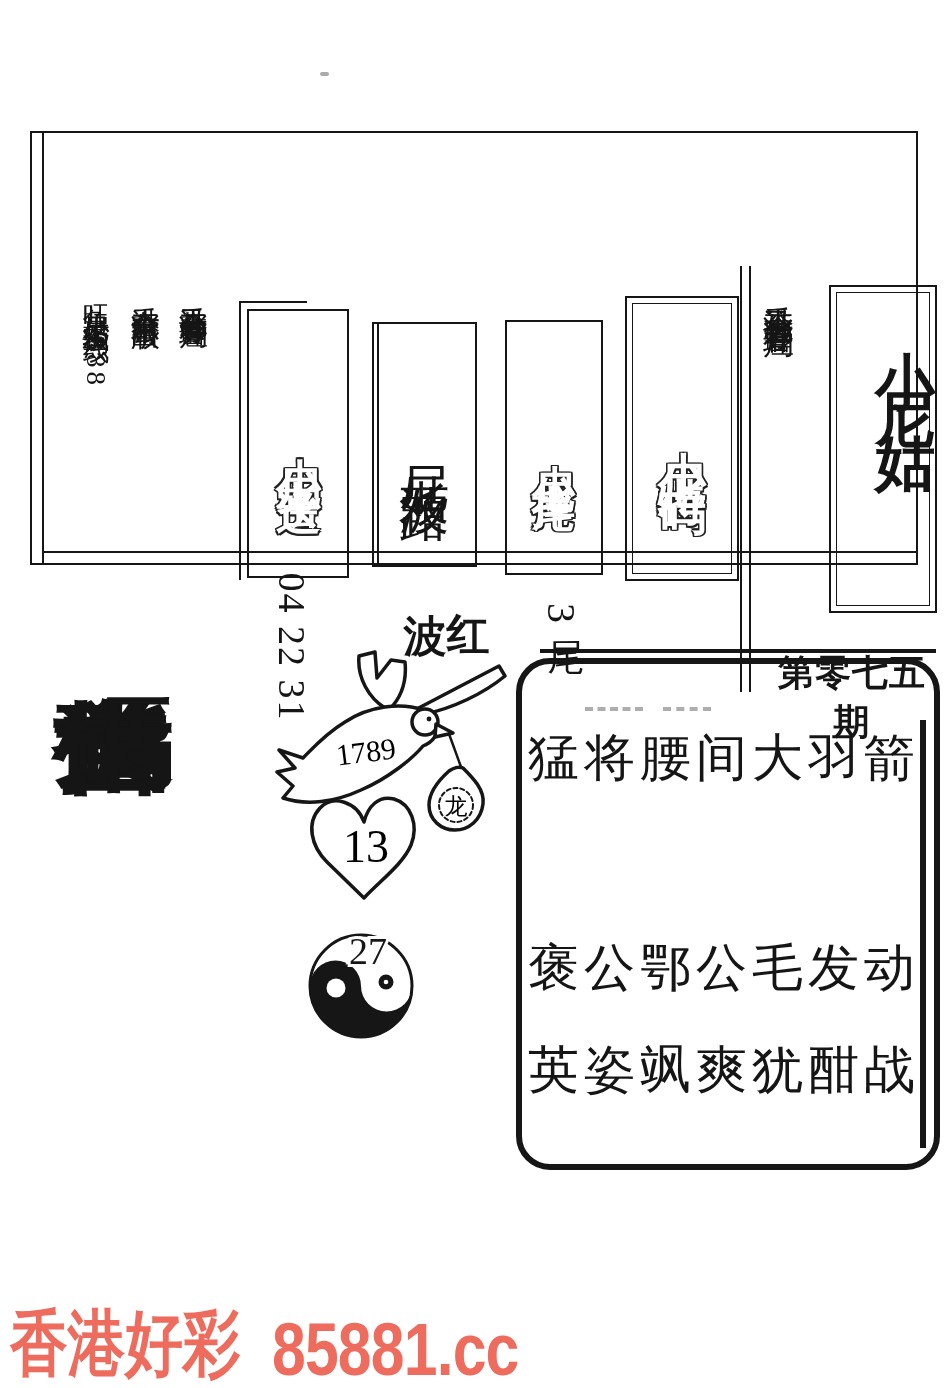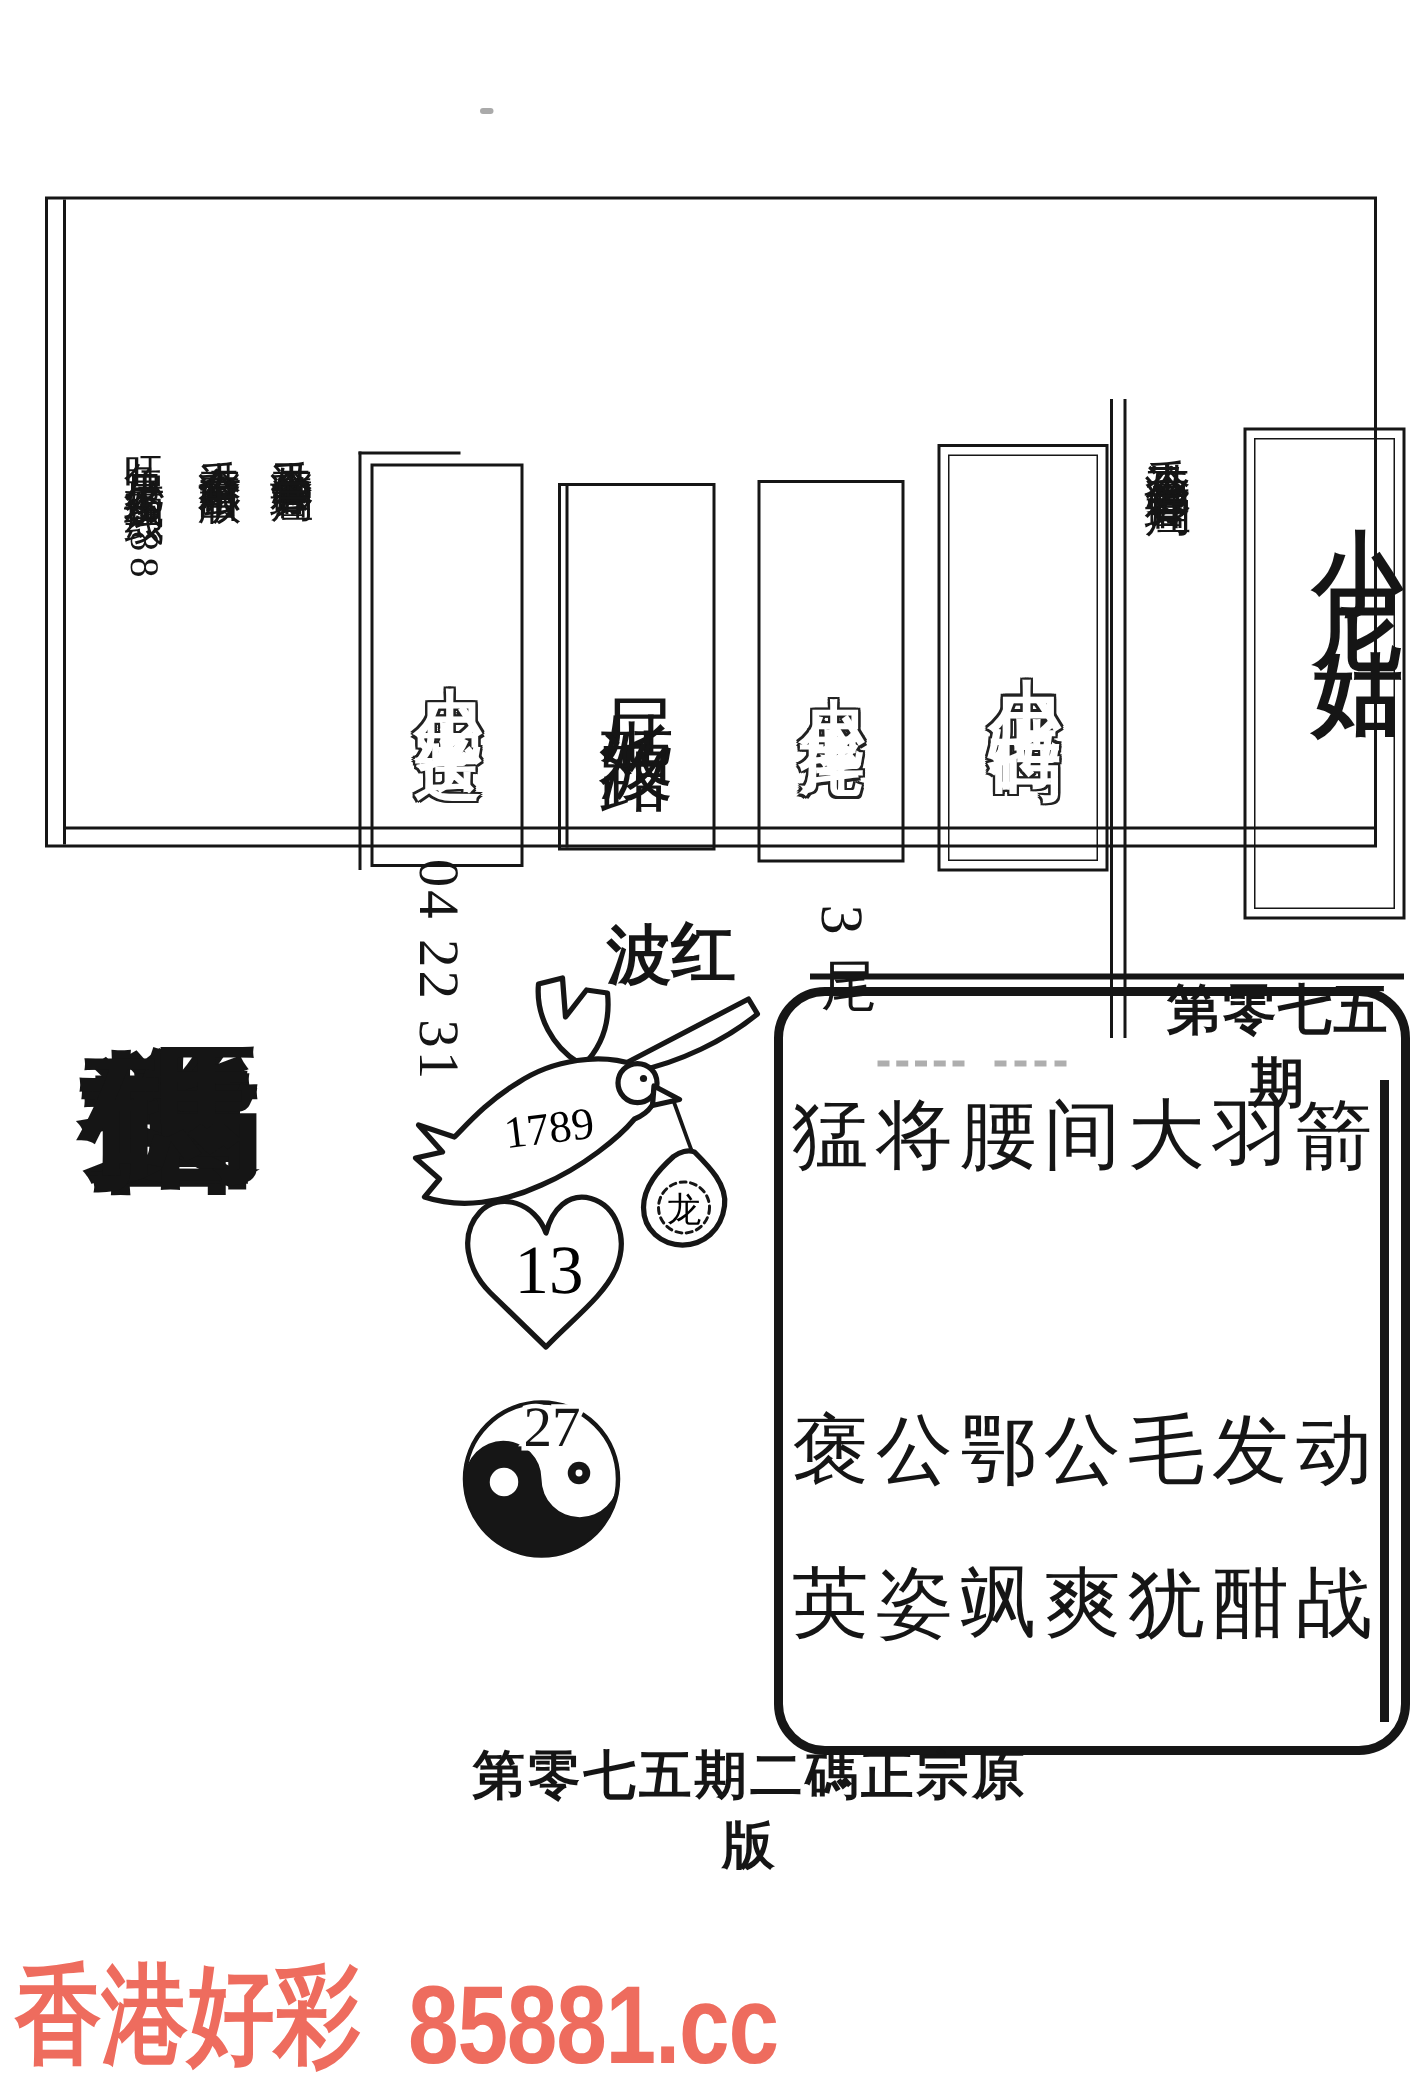--- a/index.html
+++ b/index.html
@@ -149,20 +149,19 @@
 
   <div class="abs poem-topline"></div>
   <div class="abs smudge smudge-a"></div>
   <div class="abs smudge smudge-b"></div>
   <div class="abs poem-box">
     <div class="poem-line pl-0">猛将腰间大羽箭</div>
     <div class="poem-line pl-2">褒公鄂公毛发动</div>
     <div class="poem-line pl-3">英姿飒爽犹酣战</div>
   </div>
 
-  <div class="abs caption">第零七五期二碼正宗原版</div>
 
   <div class="abs brand">
     <span class="brand-cn">香港好彩</span>
     <span class="brand-url">85881.cc</span>
   </div>
 
 </div>
 
 </body></html>

